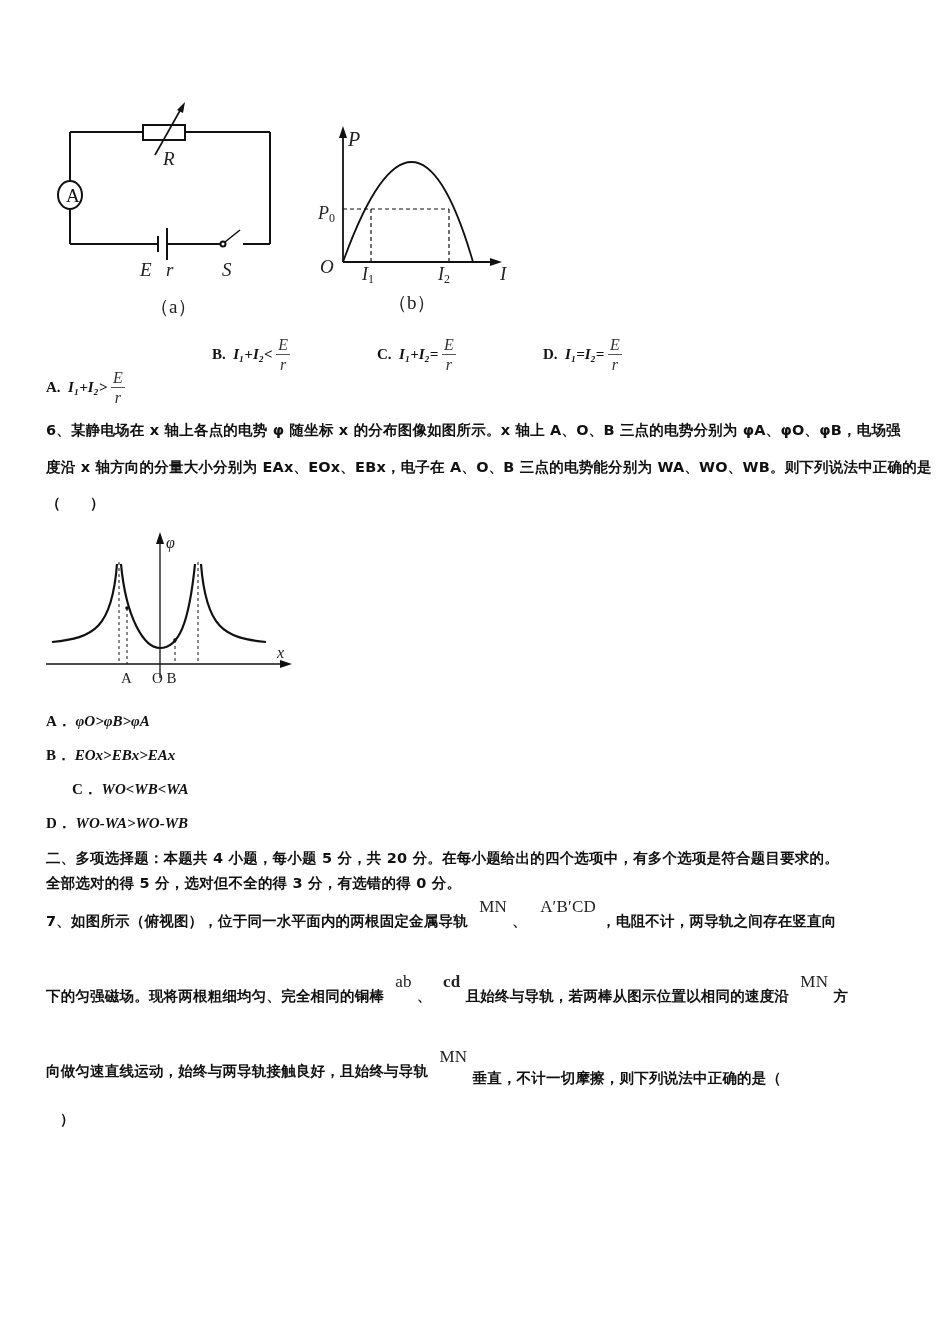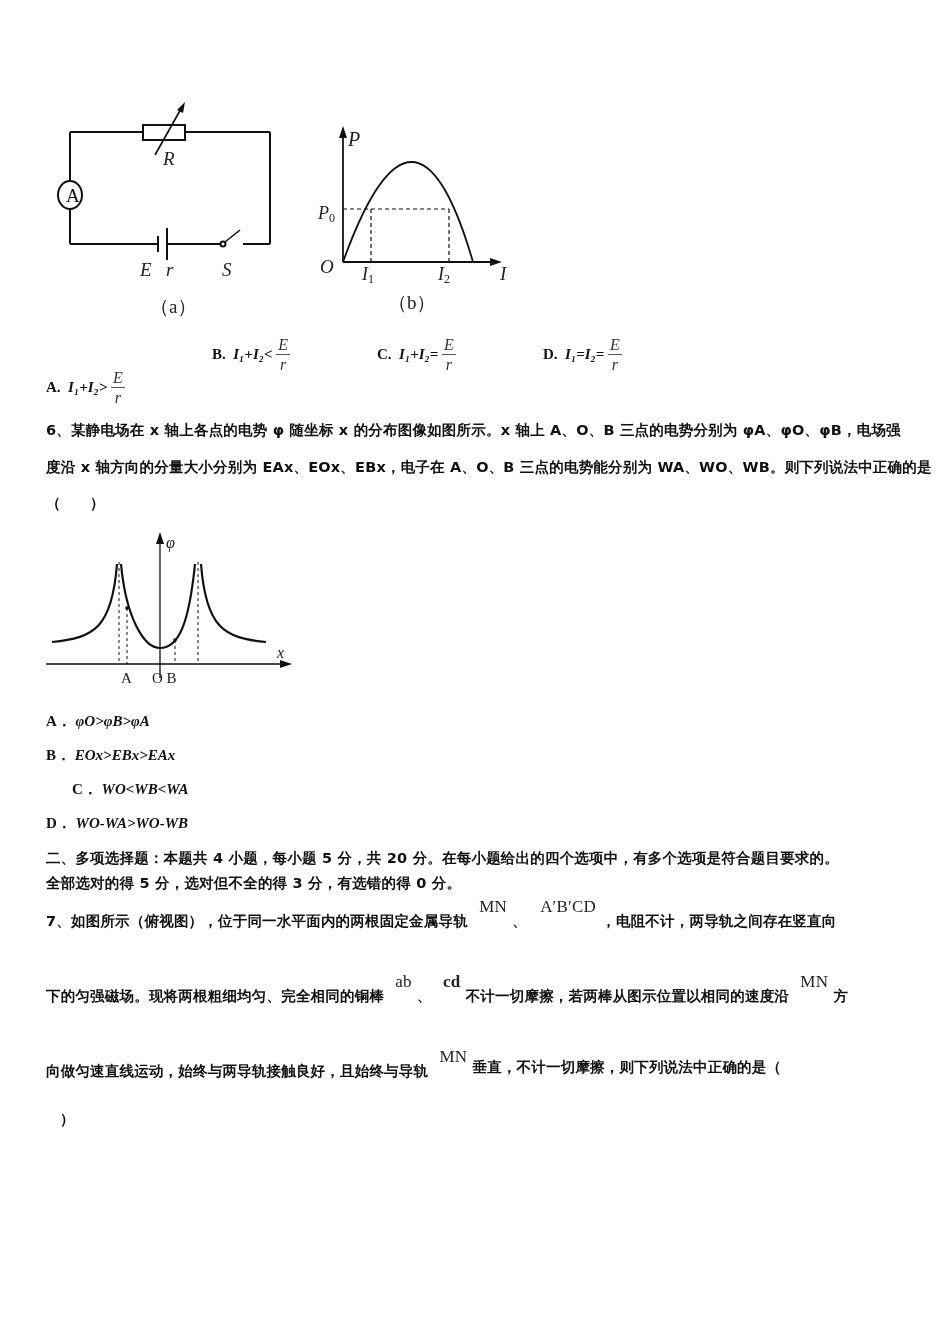--- a/index.html
+++ b/index.html
@@ -158,24 +158,24 @@
   <span style="position:relative;top:14px;">、</span>
   <span class="sup-label" style="position:relative;top:0px;margin-left:8px;">A′B′CD</span>
   <span style="position:relative;top:14px;">，电阻不计，两导轨之间存在竖直向</span>
 </div>
 
 <div class="abs txt" style="left:46px;top:972px;height:40px;">
   <span style="position:relative;top:14px;">下的匀强磁场。现将两根粗细均匀、完全相同的铜棒</span>
   <span class="sup-label" style="position:relative;top:0px;margin-left:6px;">ab</span>
   <span style="position:relative;top:14px;">、</span>
   <span class="sup-label" style="position:relative;top:0px;margin-left:6px;font-weight:bold;">cd</span>
-  <span style="position:relative;top:14px;">不计一切摩擦，若两棒从图示位置以相同的速度沿</span>
+  <span style="position:relative;top:14px;">且始终与导轨，若两棒从图示位置以相同的速度沿</span>
   <span class="sup-label" style="position:relative;top:0px;margin-left:6px;">MN</span>
   <span style="position:relative;top:14px;">方</span>
 </div>
 
 <div class="abs txt" style="left:46px;top:1047px;height:40px;">
   <span style="position:relative;top:14px;">向做匀速直线运动，始终与两导轨接触良好，且始终与导轨</span>
   <span class="sup-label" style="position:relative;top:0px;margin-left:6px;">MN</span>
-  <span style="position:relative;top:10px;text-align:center;">垂直，不计一切摩擦，则下列说法中正确的是（</span>
+  <span style="position:relative;top:21px;text-align:center;">垂直，不计一切摩擦，则下列说法中正确的是（</span>
 </div>
 
 <div class="abs txt" style="left:60px;top:1110px;">）</div>
 
 </body></html>

